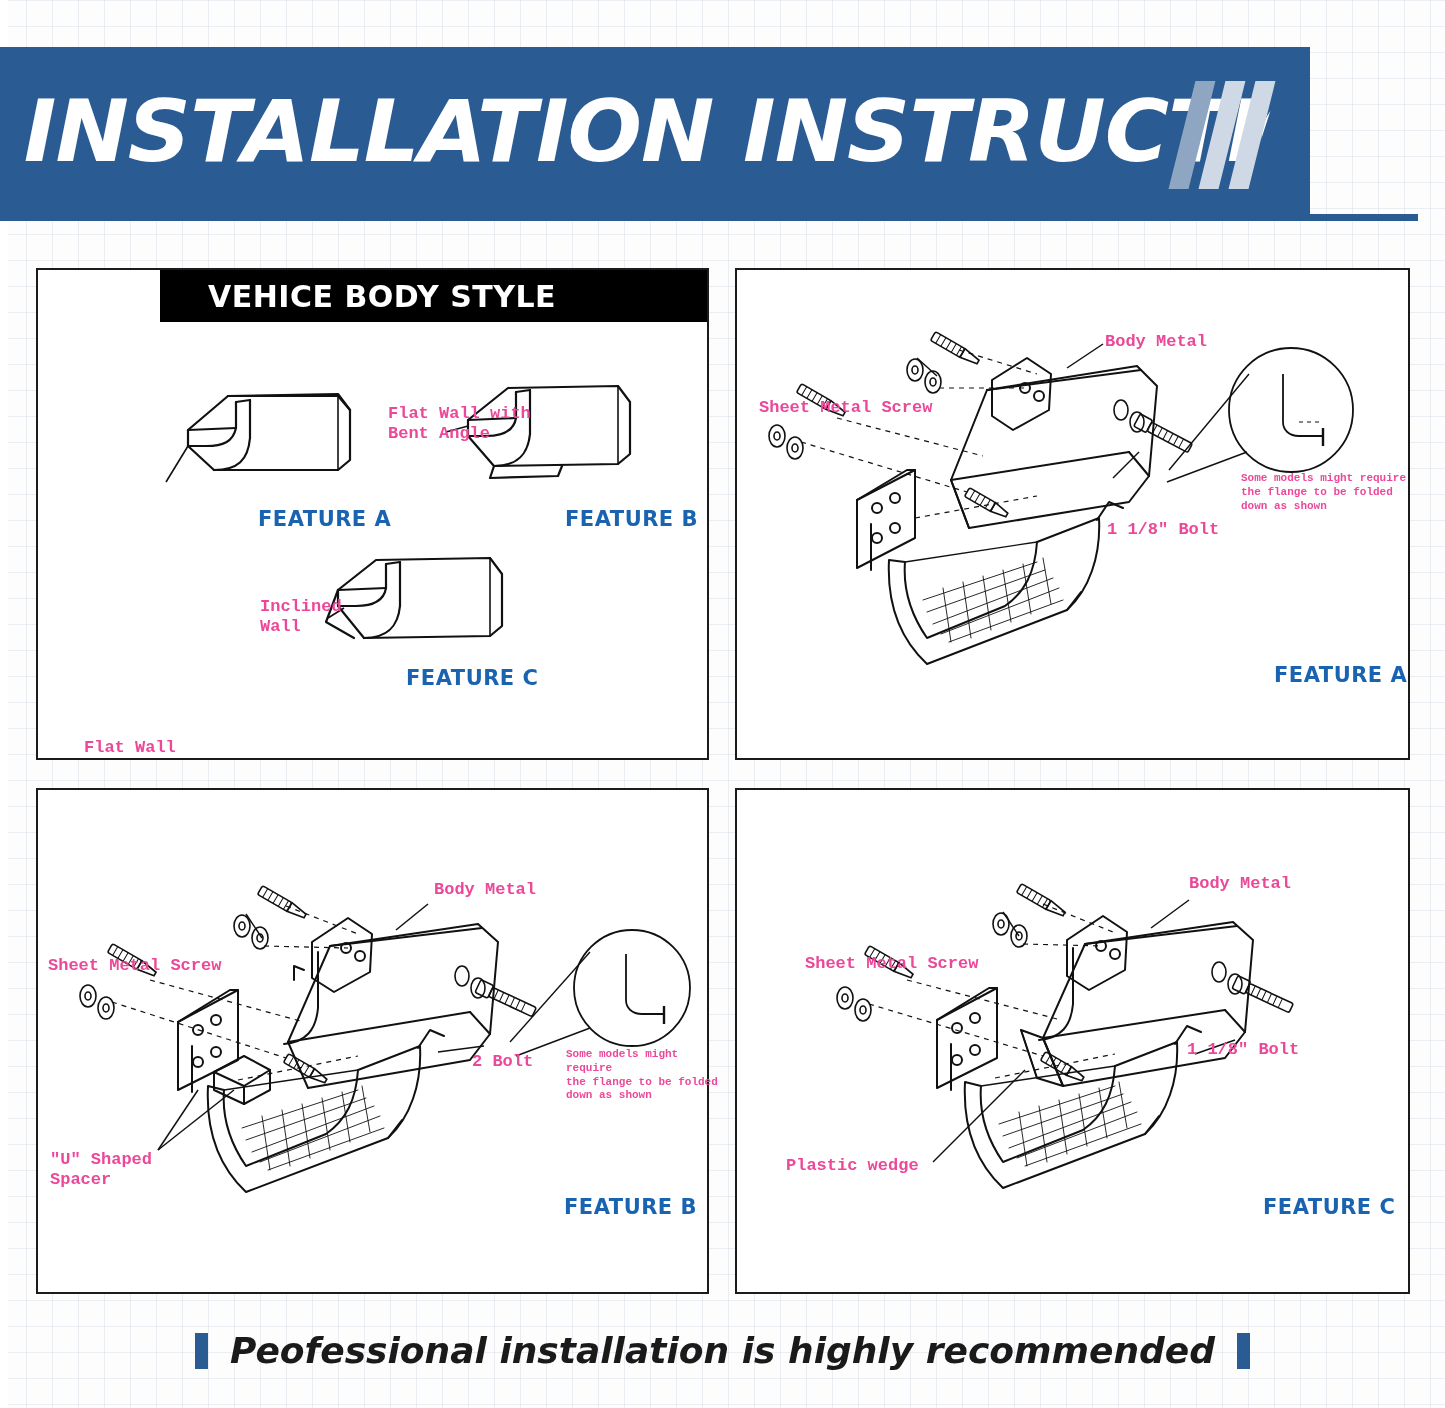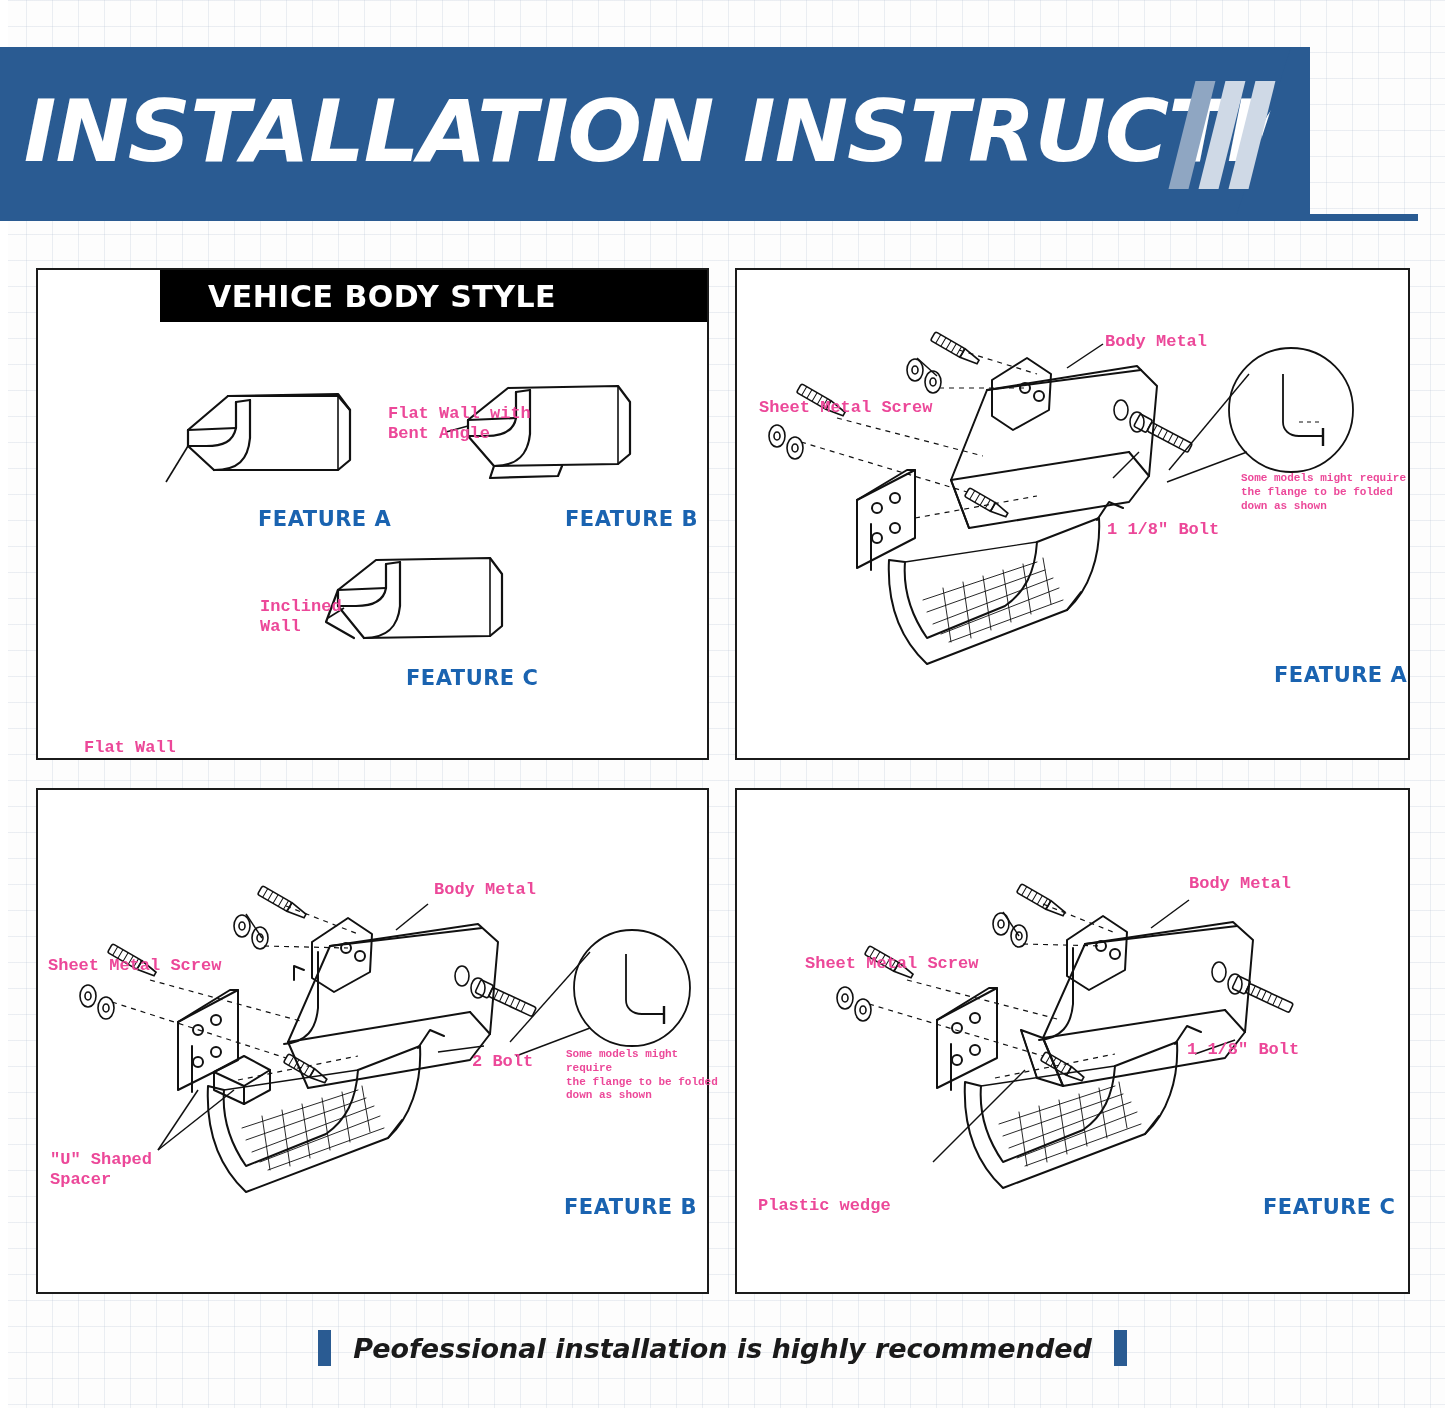--- a/index.html
+++ b/index.html
@@ -161,21 +161,21 @@
   }
   .footer .bar {
     width: 13px;
     height: 36px;
     background: #2a5b92;
   }
   .footer .txt {
     font-family: "DejaVu Sans", sans-serif;
     font-weight: bold;
     font-style: italic;
-    font-size: 27px;
+    font-size: 36px;
     color: #1a1a1a;
     white-space: nowrap;
   }
   .edge-left {
     position: absolute;
     left: 0; top: 0; bottom: 0;
     width: 8px;
     background: #ffffff;
   }
 </style>
@@ -570,21 +570,21 @@
         <path d="M414 138 L452 110"></path>
         <path d="M282 146 L266 122"></path>
         <path d="M458 264 L498 250"></path>
         <path d="M196 372 L288 280"></path>
       </g>
     </svg>
 
     <div class="lbl" style="left:452px; top:84px;">Body Metal</div>
     <div class="lbl" style="left:68px; top:164px;">Sheet Metal Screw</div>
     <div class="lbl" style="left:450px; top:250px;">1 1/8" Bolt</div>
-    <div class="lbl" style="left:21px; top:366px;margin-top:40px;">Plastic wedge</div>
+    <div class="lbl" style="left:49px; top:366px;">Plastic wedge</div>
     <div class="feature-tag" style="left:516px; top:405px;">FEATURE  C</div>
   </div>
 
 </div>
 
 <div class="footer">
   <div class="bar"></div>
   <div class="txt">Peofessional installation is highly recommended</div>
   <div class="bar"></div>
 </div>

